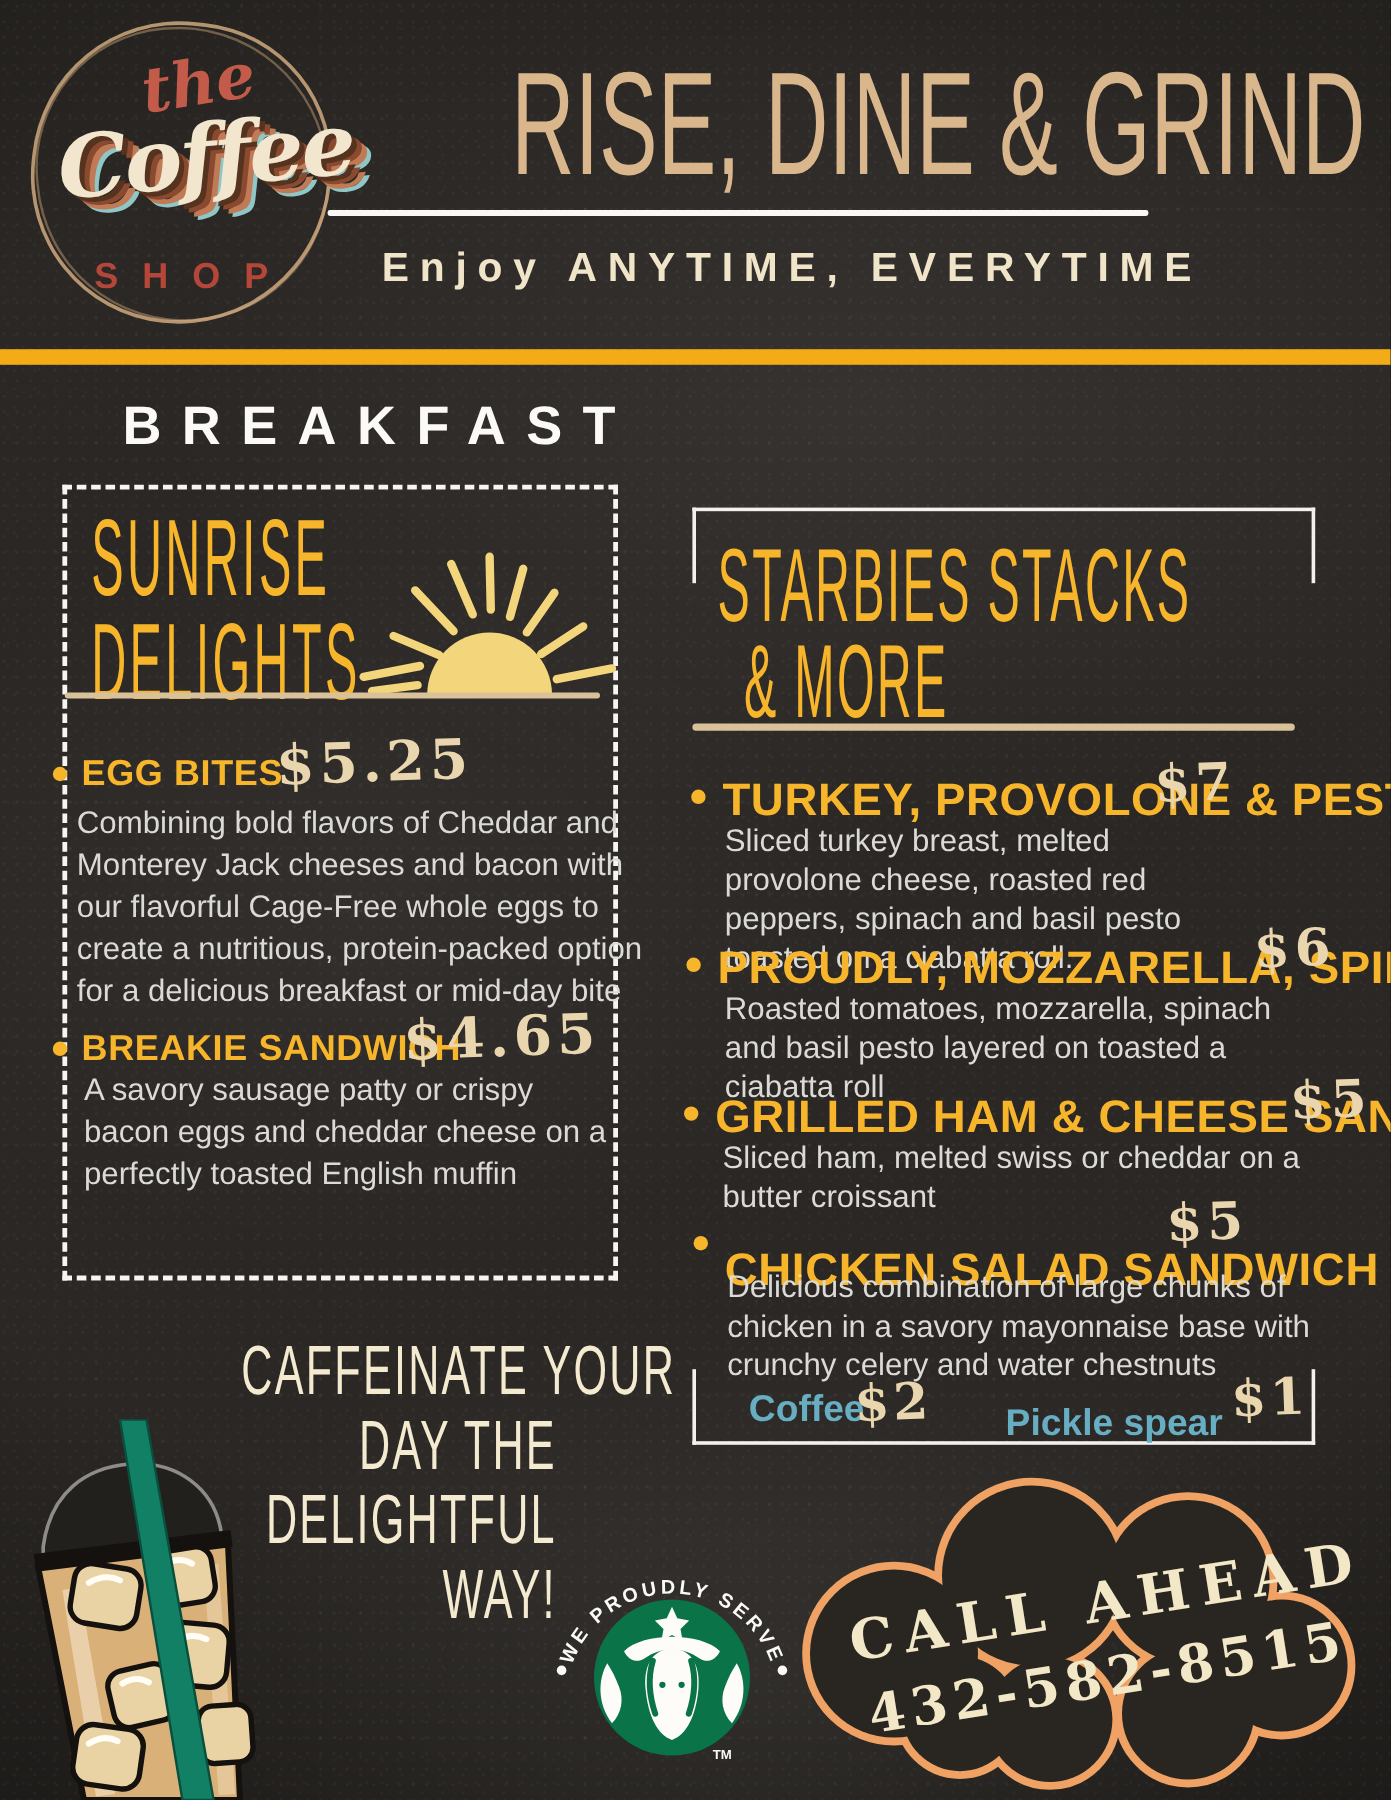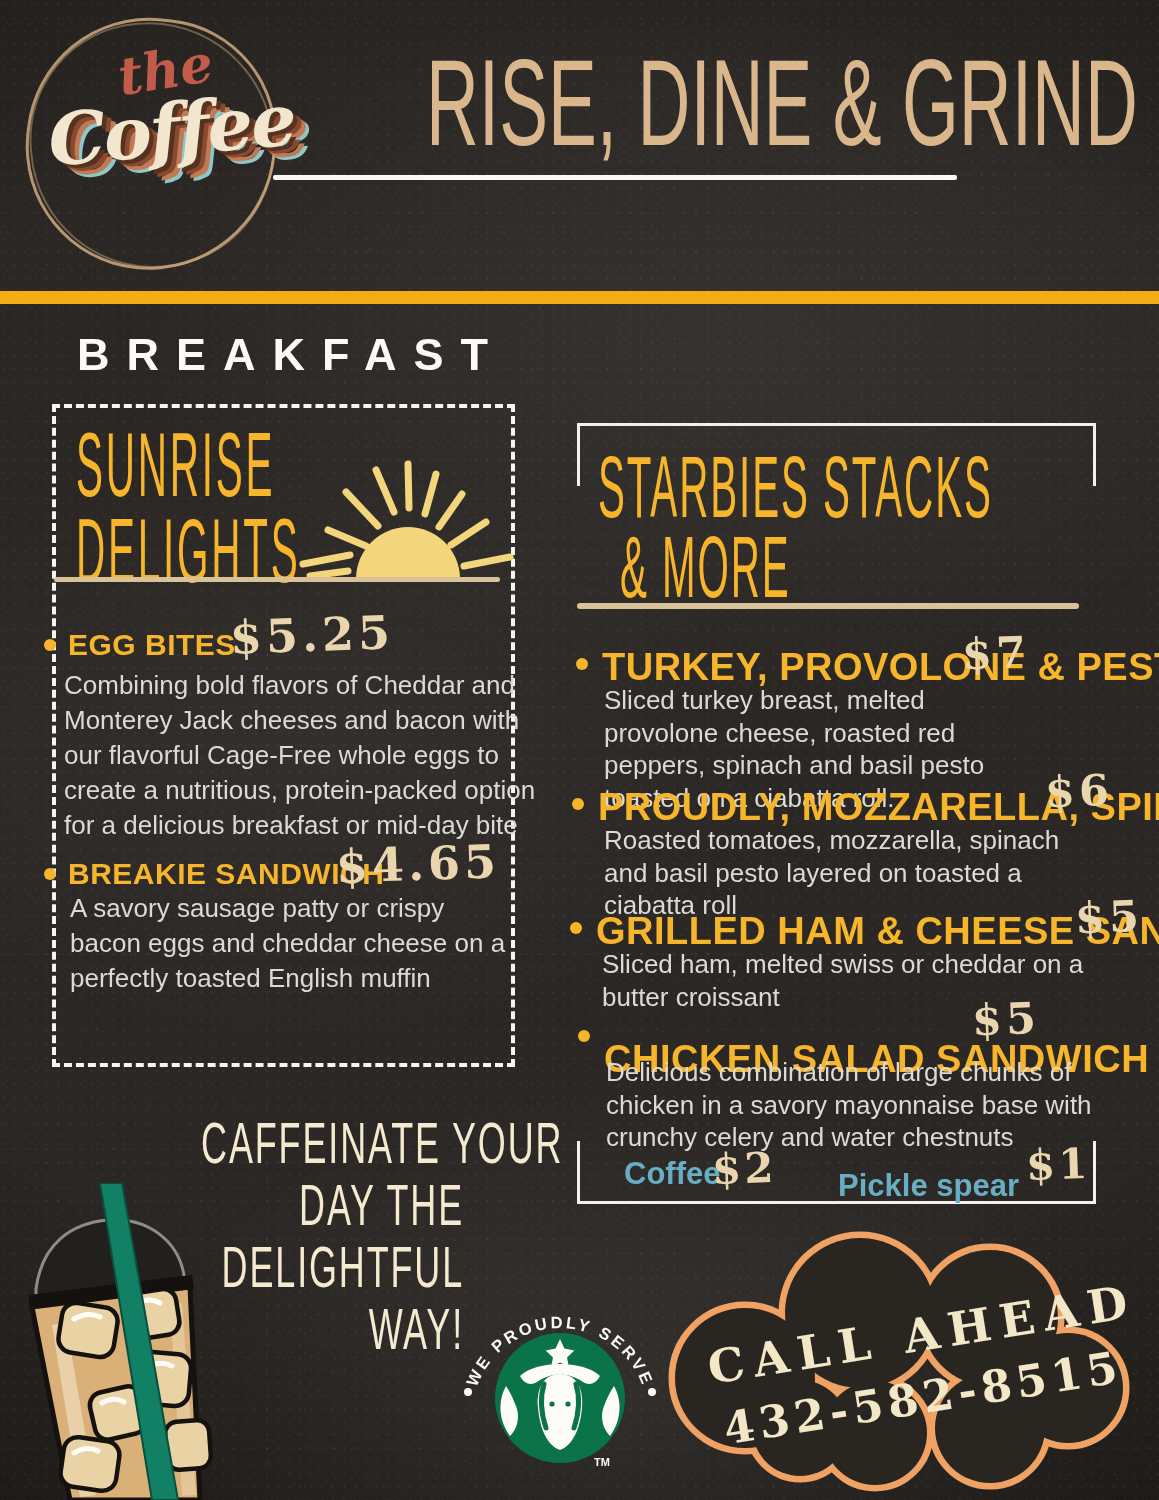--- a/index.html
+++ b/index.html
@@ -45,21 +45,21 @@
   }
   .logo-shop{font:700 30px/1 var(--sans);letter-spacing:20px;text-indent:20px;color:#b5473a;text-align:center;}
   .main-title{
     font:400 122px/1 var(--sans);color:var(--tan);white-space:nowrap;text-align:center;
     transform:scale(.6,1);transform-origin:50% 0;
   }
   .subtitle{font:700 34px/1 var(--sans);color:var(--cream);letter-spacing:9px;text-align:center;}
   .rule-white{background:#faf8f4;border-radius:2px;}
   .accent-bar{background:var(--bar-yellow);}
   
-  .sec-heading{font:700 45px/1 var(--sans);color:var(--white);text-align:left;}
+  .sec-heading{font:700 45px/1 var(--sans);color:var(--white);text-align:right;}
   .dashed-box{border:4px dashed #f6f5f2;}
   .tall-yellow{font:400 88px/1 var(--sans);color:var(--yellow);white-space:nowrap;transform-origin:0 0;}
   .tan-rule{background:var(--div-tan);border-radius:3px;}
   
   .bullet{width:12px;height:12px;border-radius:50%;background:var(--yellow);}
   .item-name{font:700 30px/1 var(--sans);color:var(--yellow);letter-spacing:.5px;white-space:nowrap;}
   .item-price{font:700 46px/1 var(--chalk);color:#e9d6ae;letter-spacing:4px;white-space:nowrap;transform:rotate(-2deg);}
   .item-desc{font:400 26px/1.35 var(--sans);color:var(--body-txt);}
   .lunch .item-name{font-size:38px;}
   .lunch .item-price{font-size:43px;}
@@ -77,24 +77,26 @@
 </head>
 <body>
 
 <div class="poster">
 
   <div class="abs" style="left:26px;top:18px;width:250px;height:252px;">
     <div class="abs logo-ring" style="inset:0;transform:rotate(6deg);"></div>
     <div class="abs logo-ring2" style="inset:4px 2px 2px 4px;transform:rotate(-5deg);"></div>
     <div class="abs logo-the" style="left:92px;top:26px;">the</div>
     <div class="abs logo-coffee" style="left:22px;top:76px;">Coffee</div>
+    <div class="abs logo-shop" style="left:0;right:0;top:198px;">SHOP</div>
   </div>
 
   <div class="abs main-title" style="left:270px;top:42px;width:780px;">RISE, DINE &amp; GRIND</div>
   <div class="abs rule-white" style="left:273px;top:175px;width:684px;height:5px;"></div>
+  <div class="abs subtitle" style="left:270px;top:206px;width:780px;">Enjoy ANYTIME, EVERYTIME</div>
   <div class="abs accent-bar" style="left:0;top:291px;width:1159px;height:13px;"></div>
 
   <div class="abs sec-heading" style="left:60px;top:332px;width:470px;letter-spacing:17px;text-indent:17px;">BREAKFAST</div>
 
   <div class="abs dashed-box" style="left:52px;top:404px;width:455px;height:655px;"></div>
 
   <div class="abs tall-yellow" style="left:76px;top:420px;letter-spacing:6px;transform:scale(.46,1.03);">SUNRISE</div>
   <div class="abs tall-yellow" style="left:76px;top:506px;letter-spacing:6px;transform:scale(.46,1.03);">DELIGHTS</div>
 
   <svg class="abs" style="left:298px;top:452px;" width="220" height="130" viewBox="0 0 220 130">

